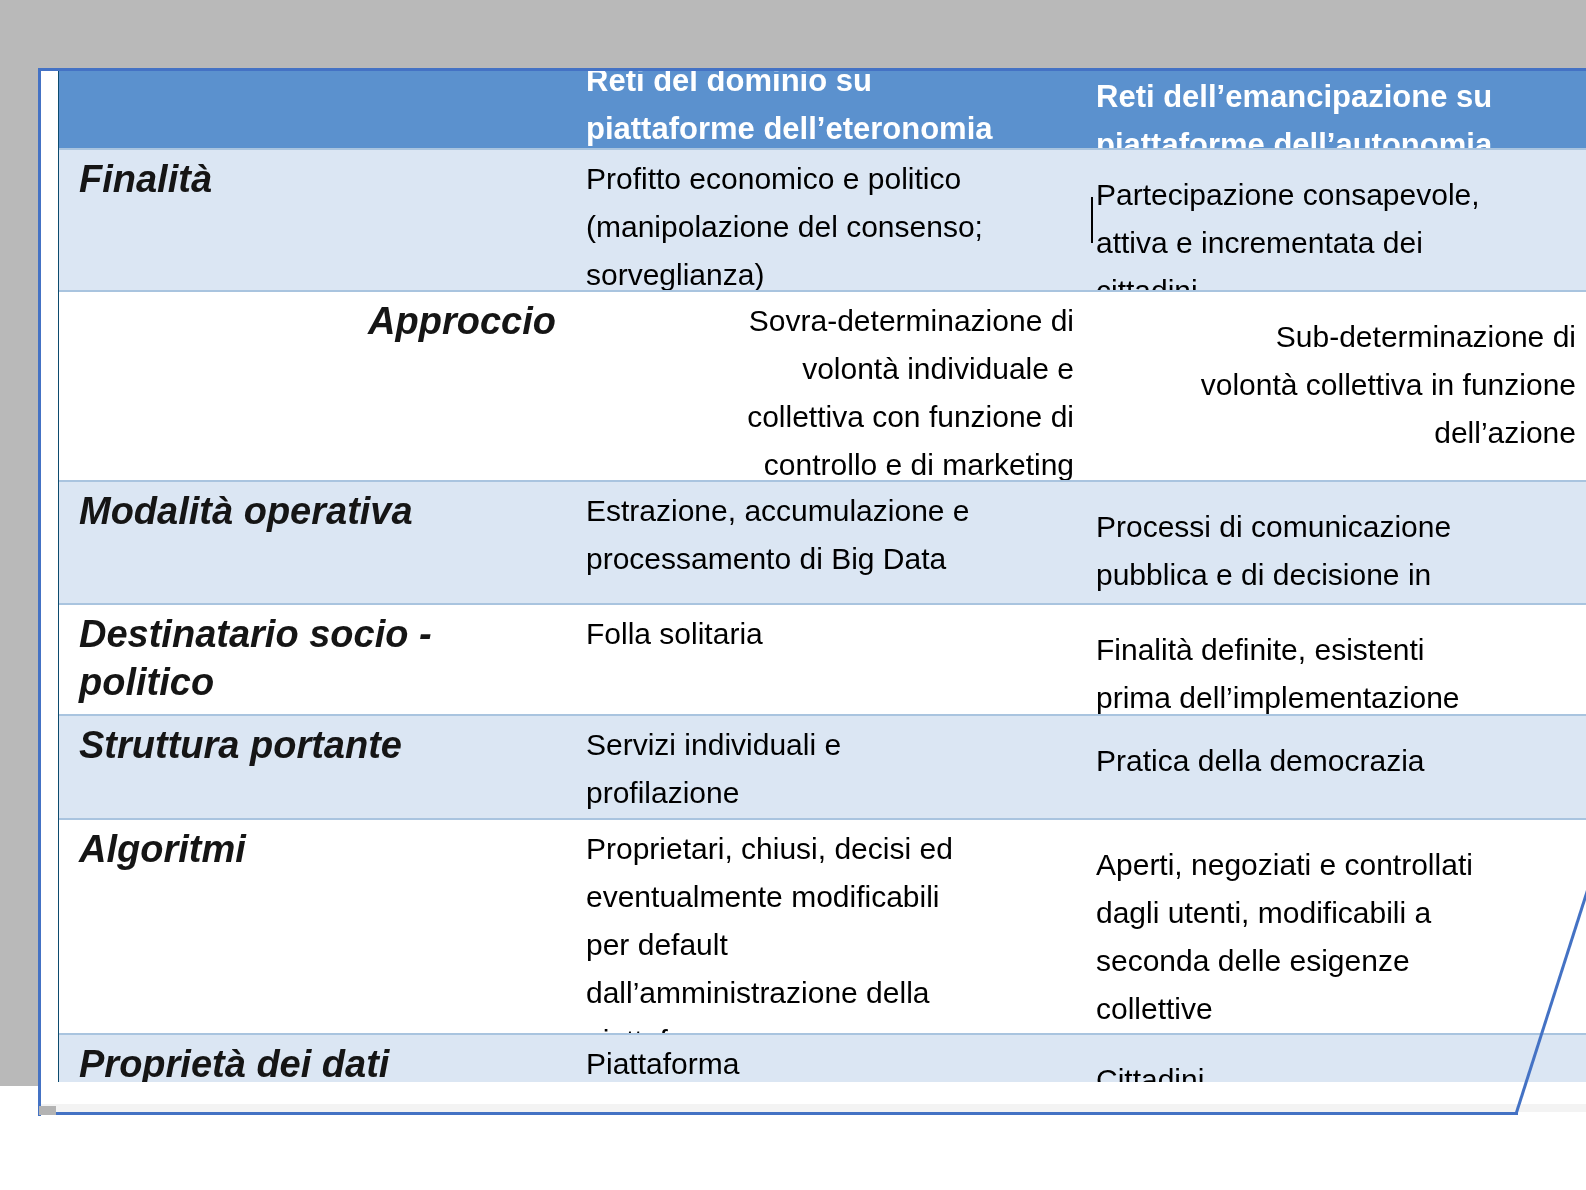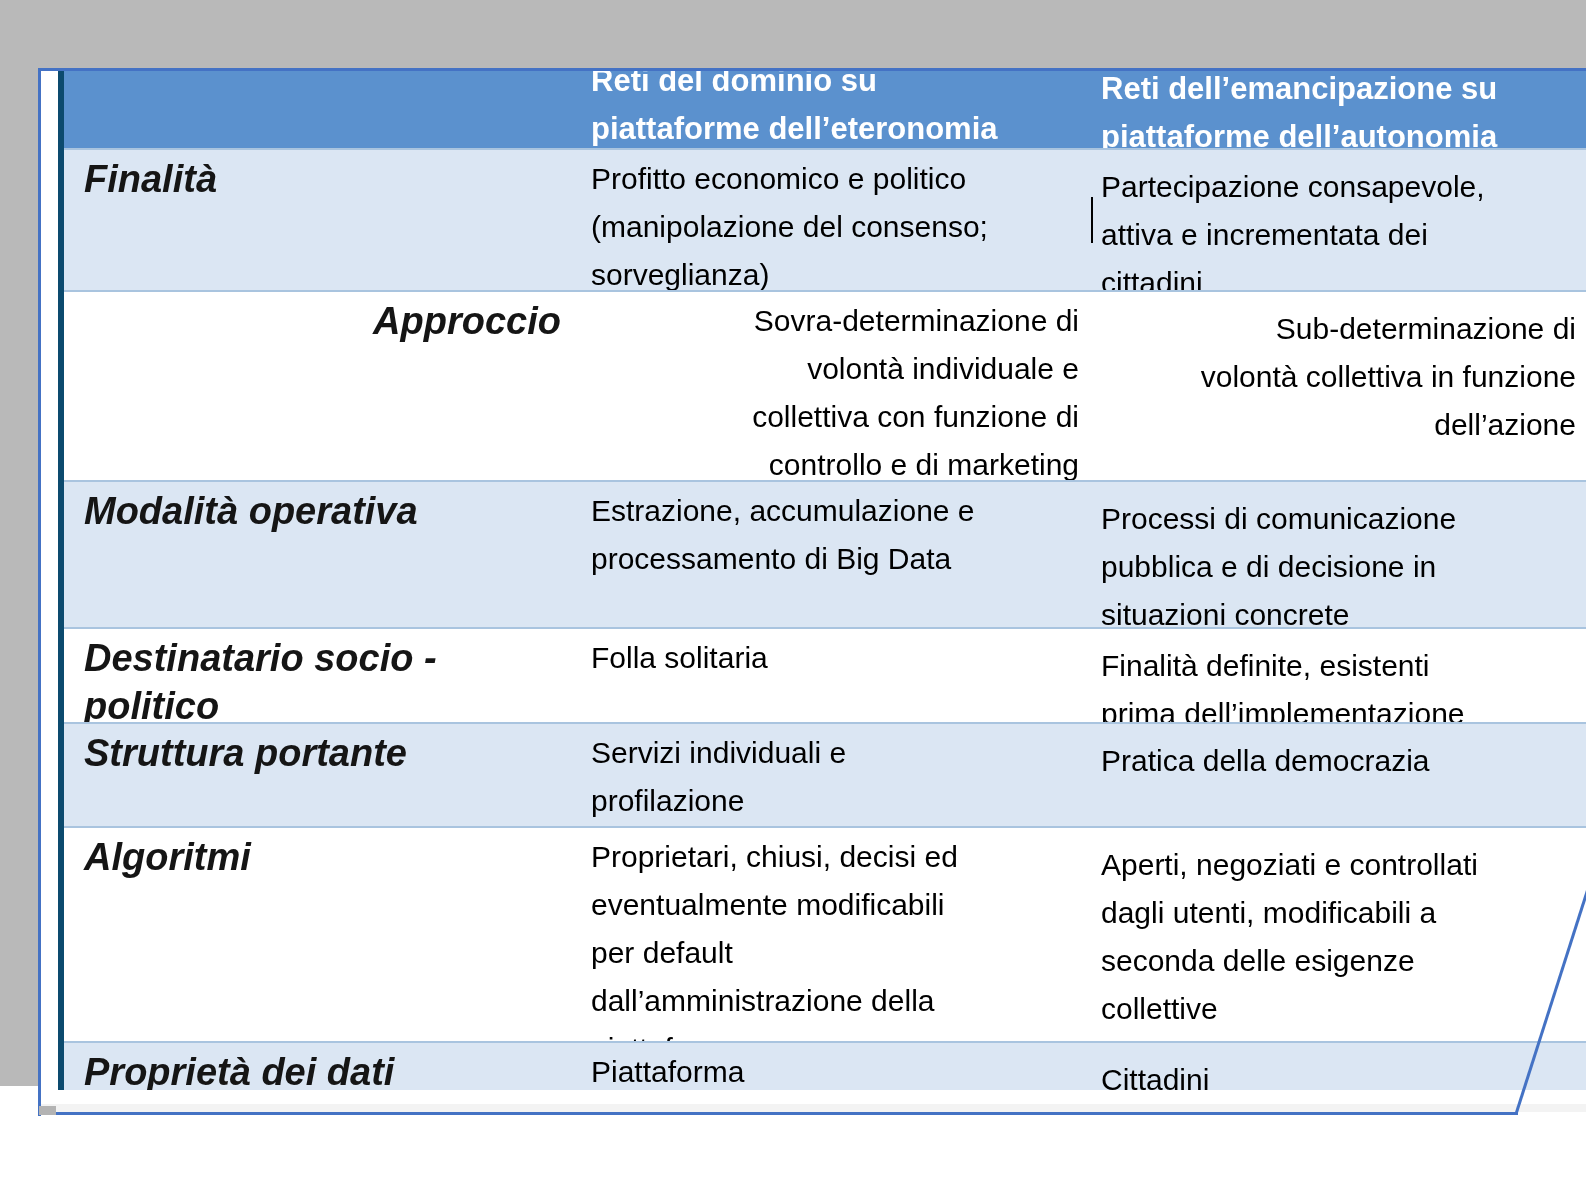--- a/index.html
+++ b/index.html
@@ -29,38 +29,38 @@
     position: absolute; left: 41px; top: 1104px; width: 1545px; height: 8px;
     background: #f3f3f3;
   }
   .corner-artifact {
     position: absolute; left: 39px; top: 1106px; width: 17px; height: 9px;
     background: #b3b3b3;
   }
   
   .table {
     position: absolute; left: 58px; top: 71px; width: 1528px;
-    border-left: 6px solid #0c4a6e;
+    border-left: 1px solid #0c4a6e;
     box-sizing: border-box;
   }
   .row { display: flex; box-sizing: border-box; overflow: hidden; }
   .row.divider { border-top: 2px solid #a9c4df; }
   .row.header { background: #5b91ce; height: 77px; }
   .row.light  { background: #dbe6f3; }
   .row.white  { background: #ffffff; }
   .r1 { height: 142px; }
   .r2 { height: 190px; text-align: right; }
-  .r3 { height: 147px; }
-  .r4 { height: 95px; }
+  .r3 { height: 123px; }
+  .r4 { height: 111px; }
   .r5 { height: 104px; }
   .r6 { height: 215px; }
   .r7 { height: 49px; }
   .c1 { width: 527px; box-sizing: border-box; padding: 5px 30px 0 20px; }
   .c2 { width: 508px; box-sizing: border-box; padding: 5px 20px 0 0; }
-  .c3 { flex: 1;      box-sizing: border-box; padding: 13px 10px 0 2px; }
+  .c3 { flex: 1;      box-sizing: border-box; padding: 21px 10px 0 2px; }
   .cell-text {
     font-size: 30px; line-height: 48px; color: #000000;
     white-space: pre-line;
   }
   .label-text {
     font-size: 38px; line-height: 48px; color: #151515;
     font-weight: 700; font-style: italic; white-space: pre-line;
   }
   .header-text {
     font-size: 31px; line-height: 48px; color: #ffffff;

